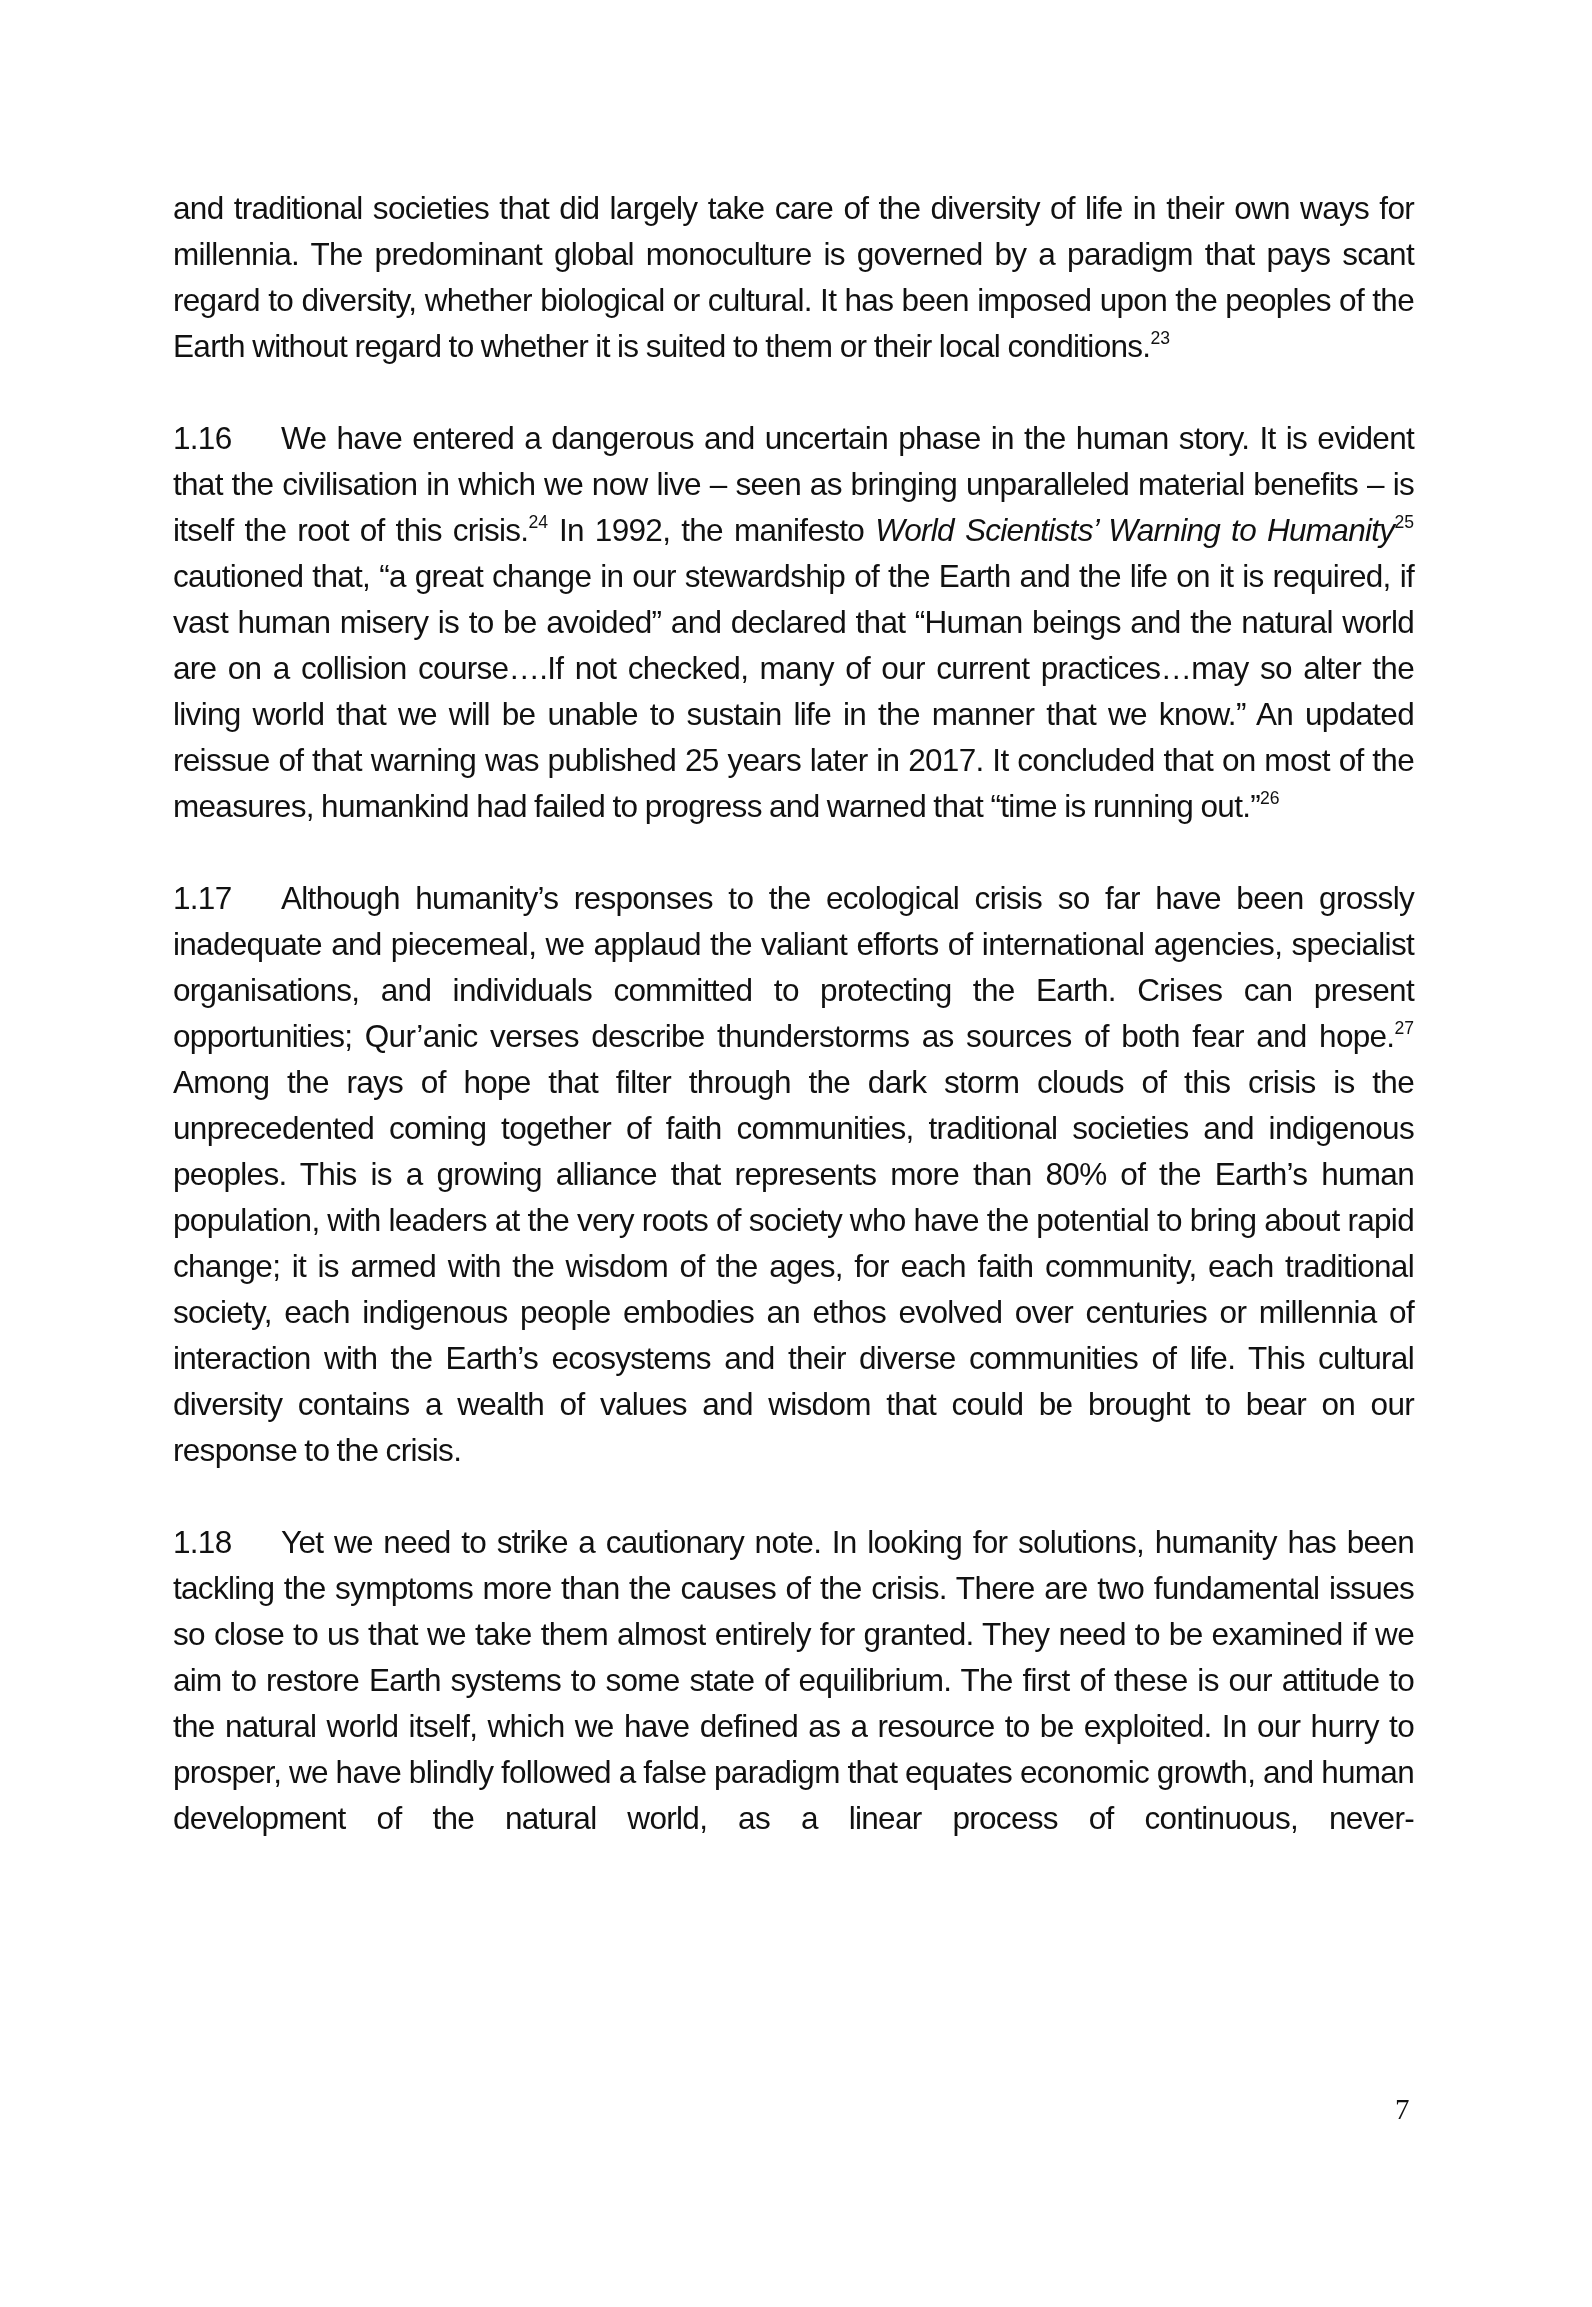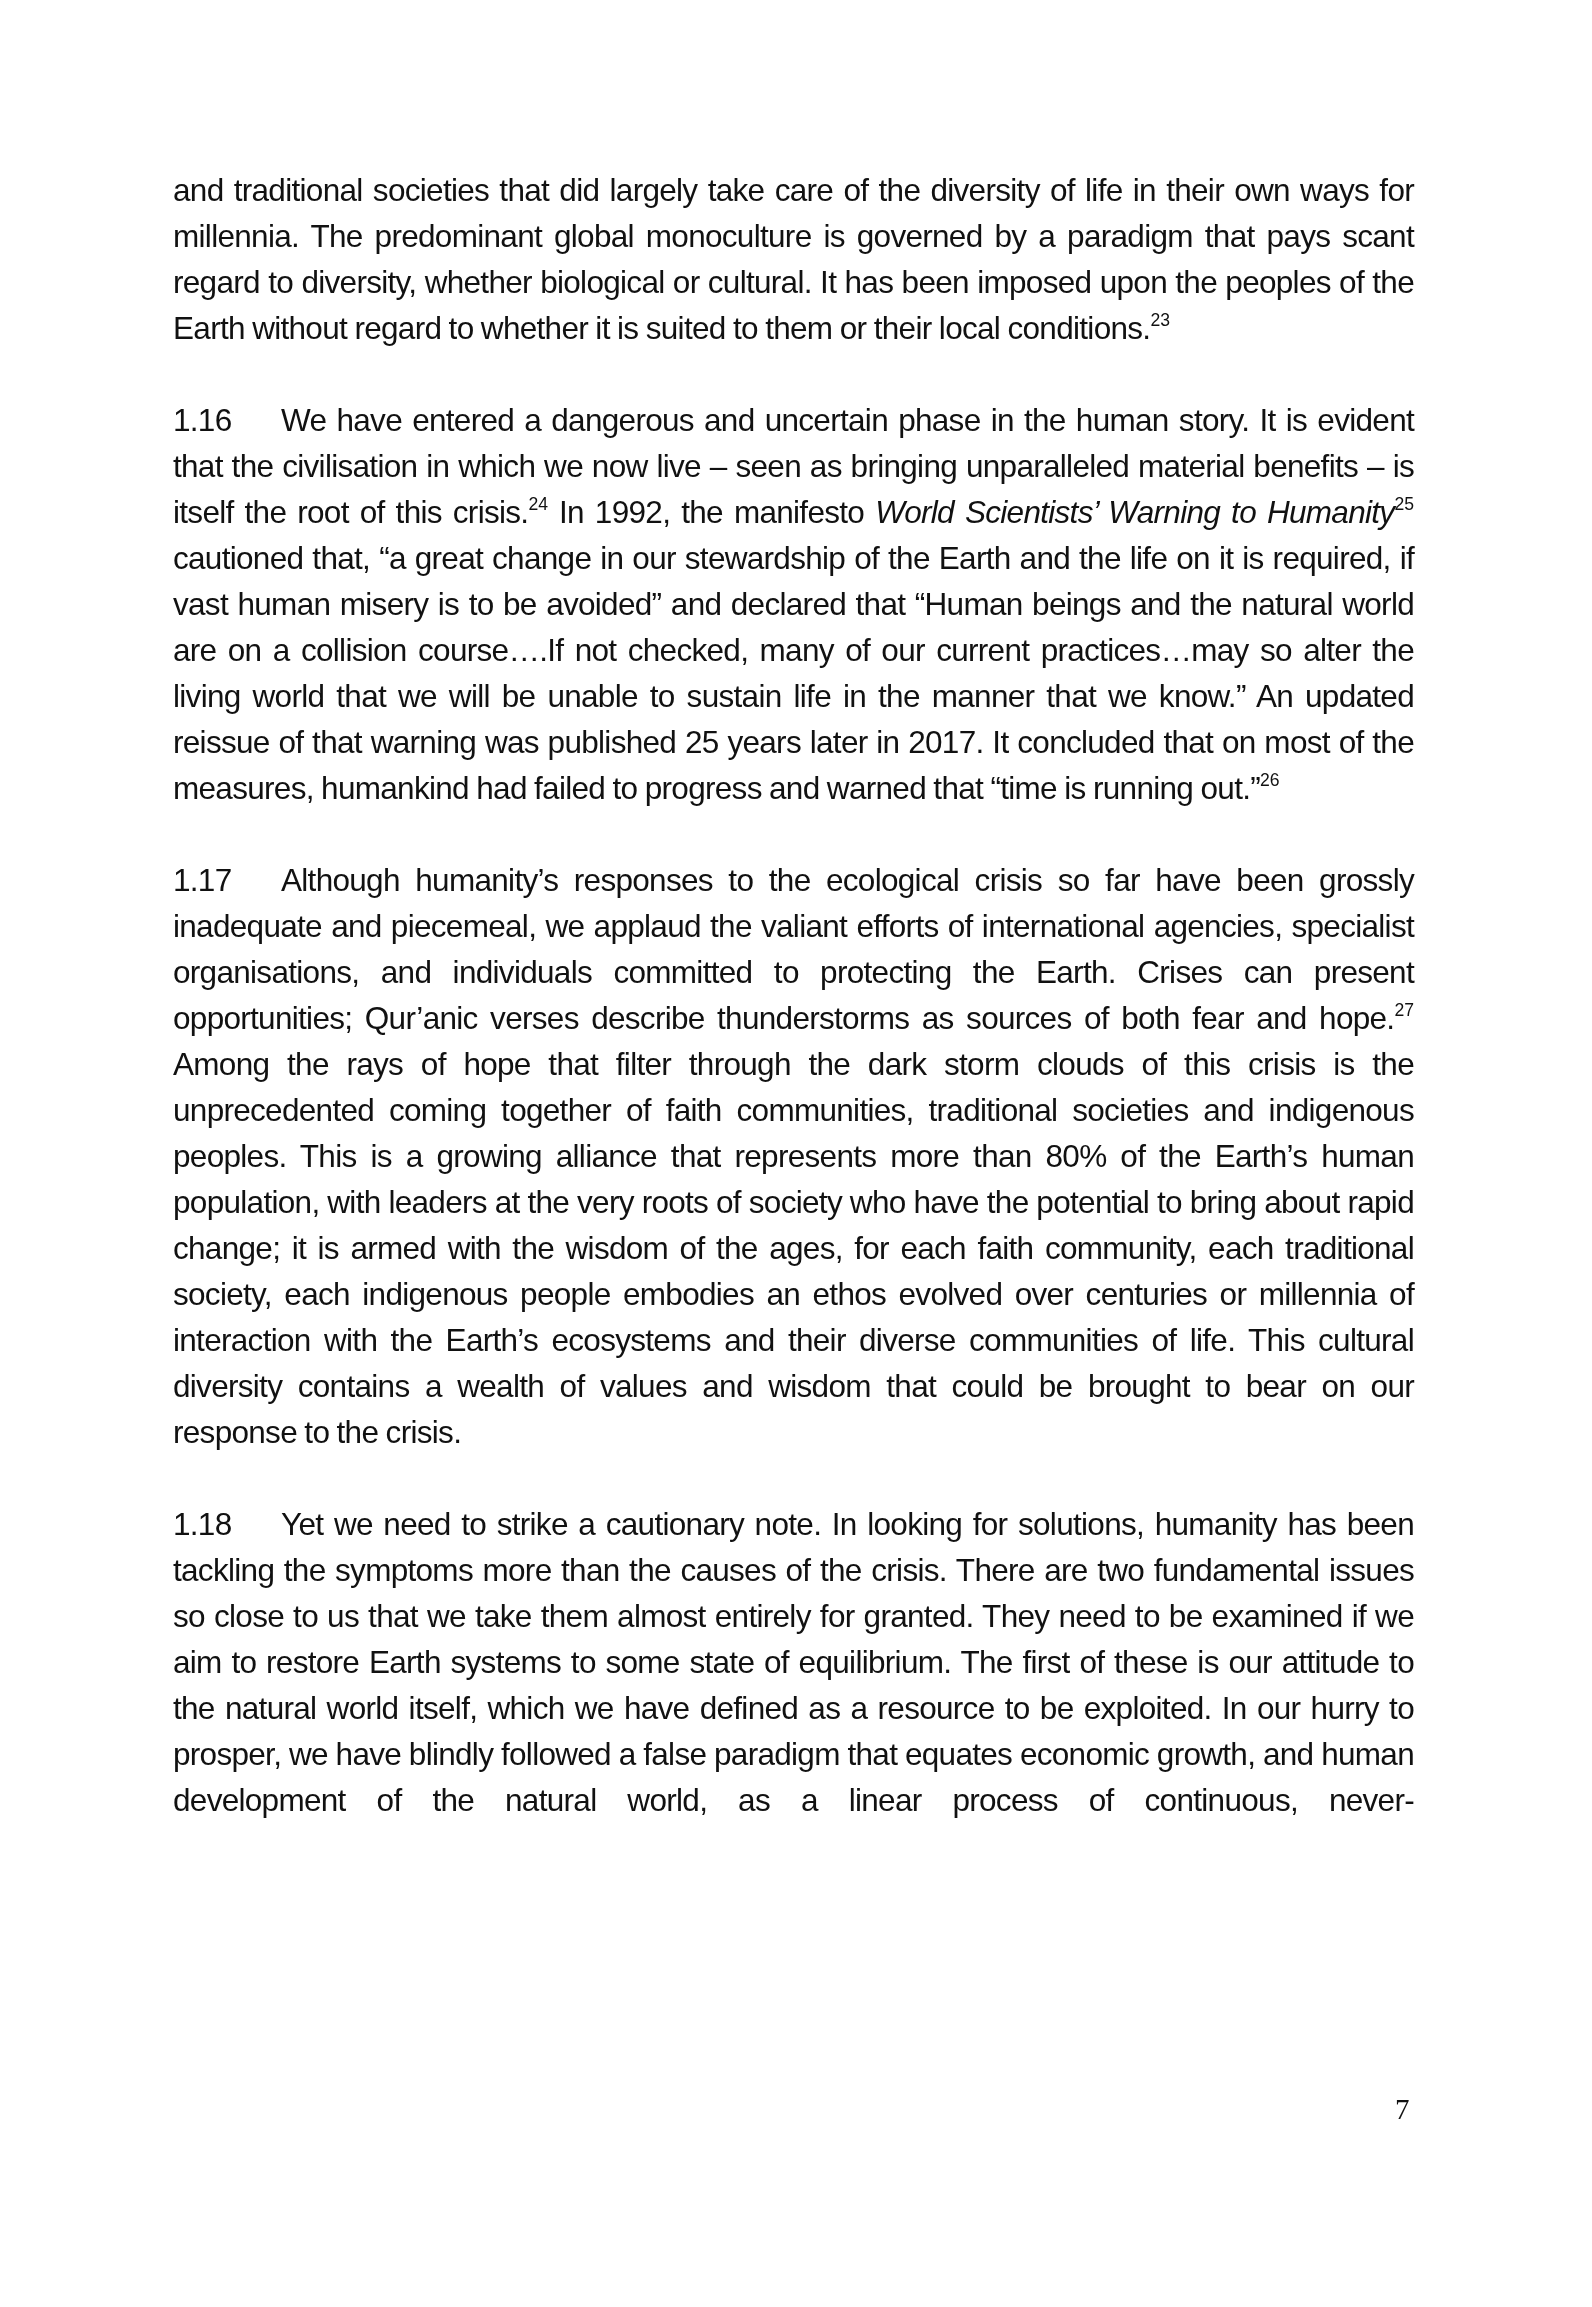--- a/index.html
+++ b/index.html
@@ -1,20 +1,20 @@
 <!DOCTYPE html>
 <html style="font-size:11.7px"><head>
 <meta charset="utf-8">
 <style>
   html, body { margin: 0; padding: 0; background: #ffffff; }
   body { width: 1593px; height: 2307px; position: relative; overflow: hidden; }
   .page {
     position: absolute;
     left: 173px;
-    top: 167px;
+    top: 185px;
     width: 1241px;
     font-family: "Liberation Sans", "DejaVu Sans", sans-serif;
     font-size: 31.5px;
     line-height: 46px;
     color: #111111;
     letter-spacing: -0.7px;
     word-spacing: -0.7px;
   }
   .para {
     margin: 0 0 46px 0;

